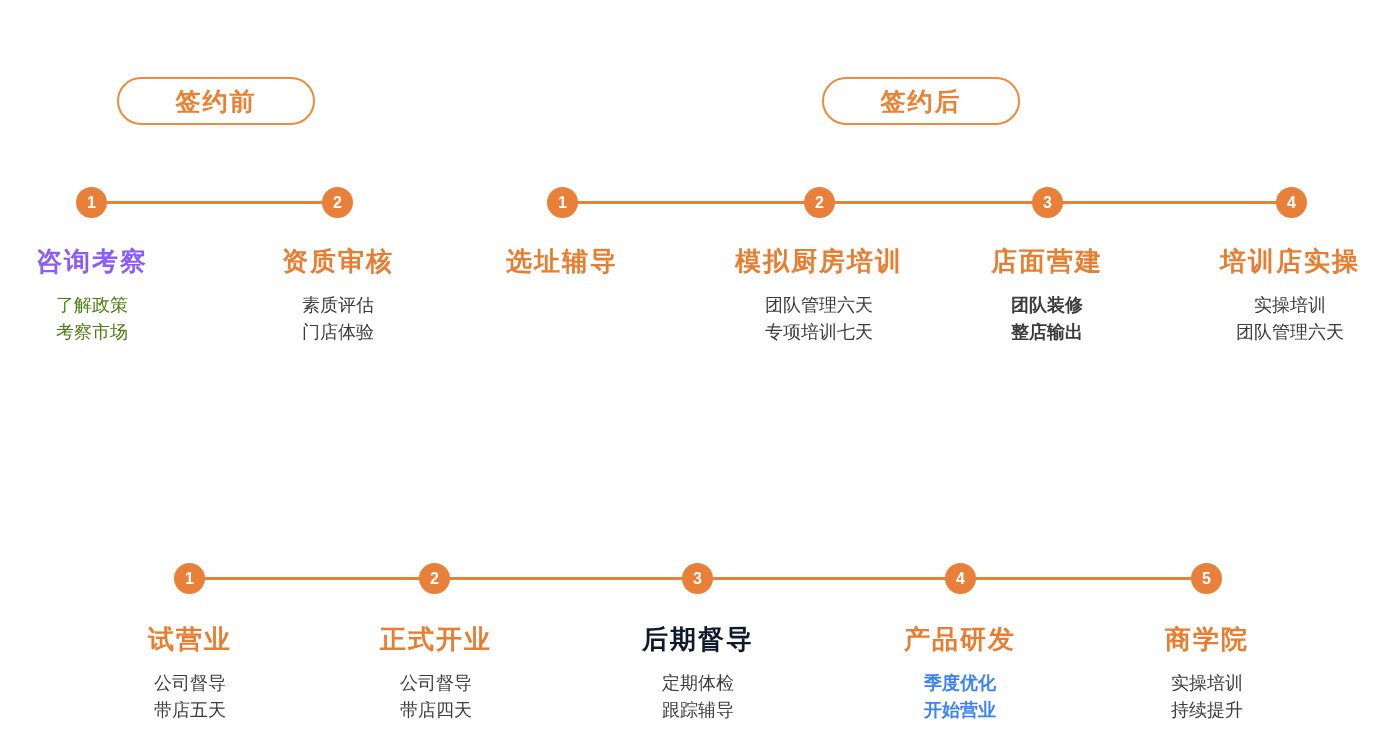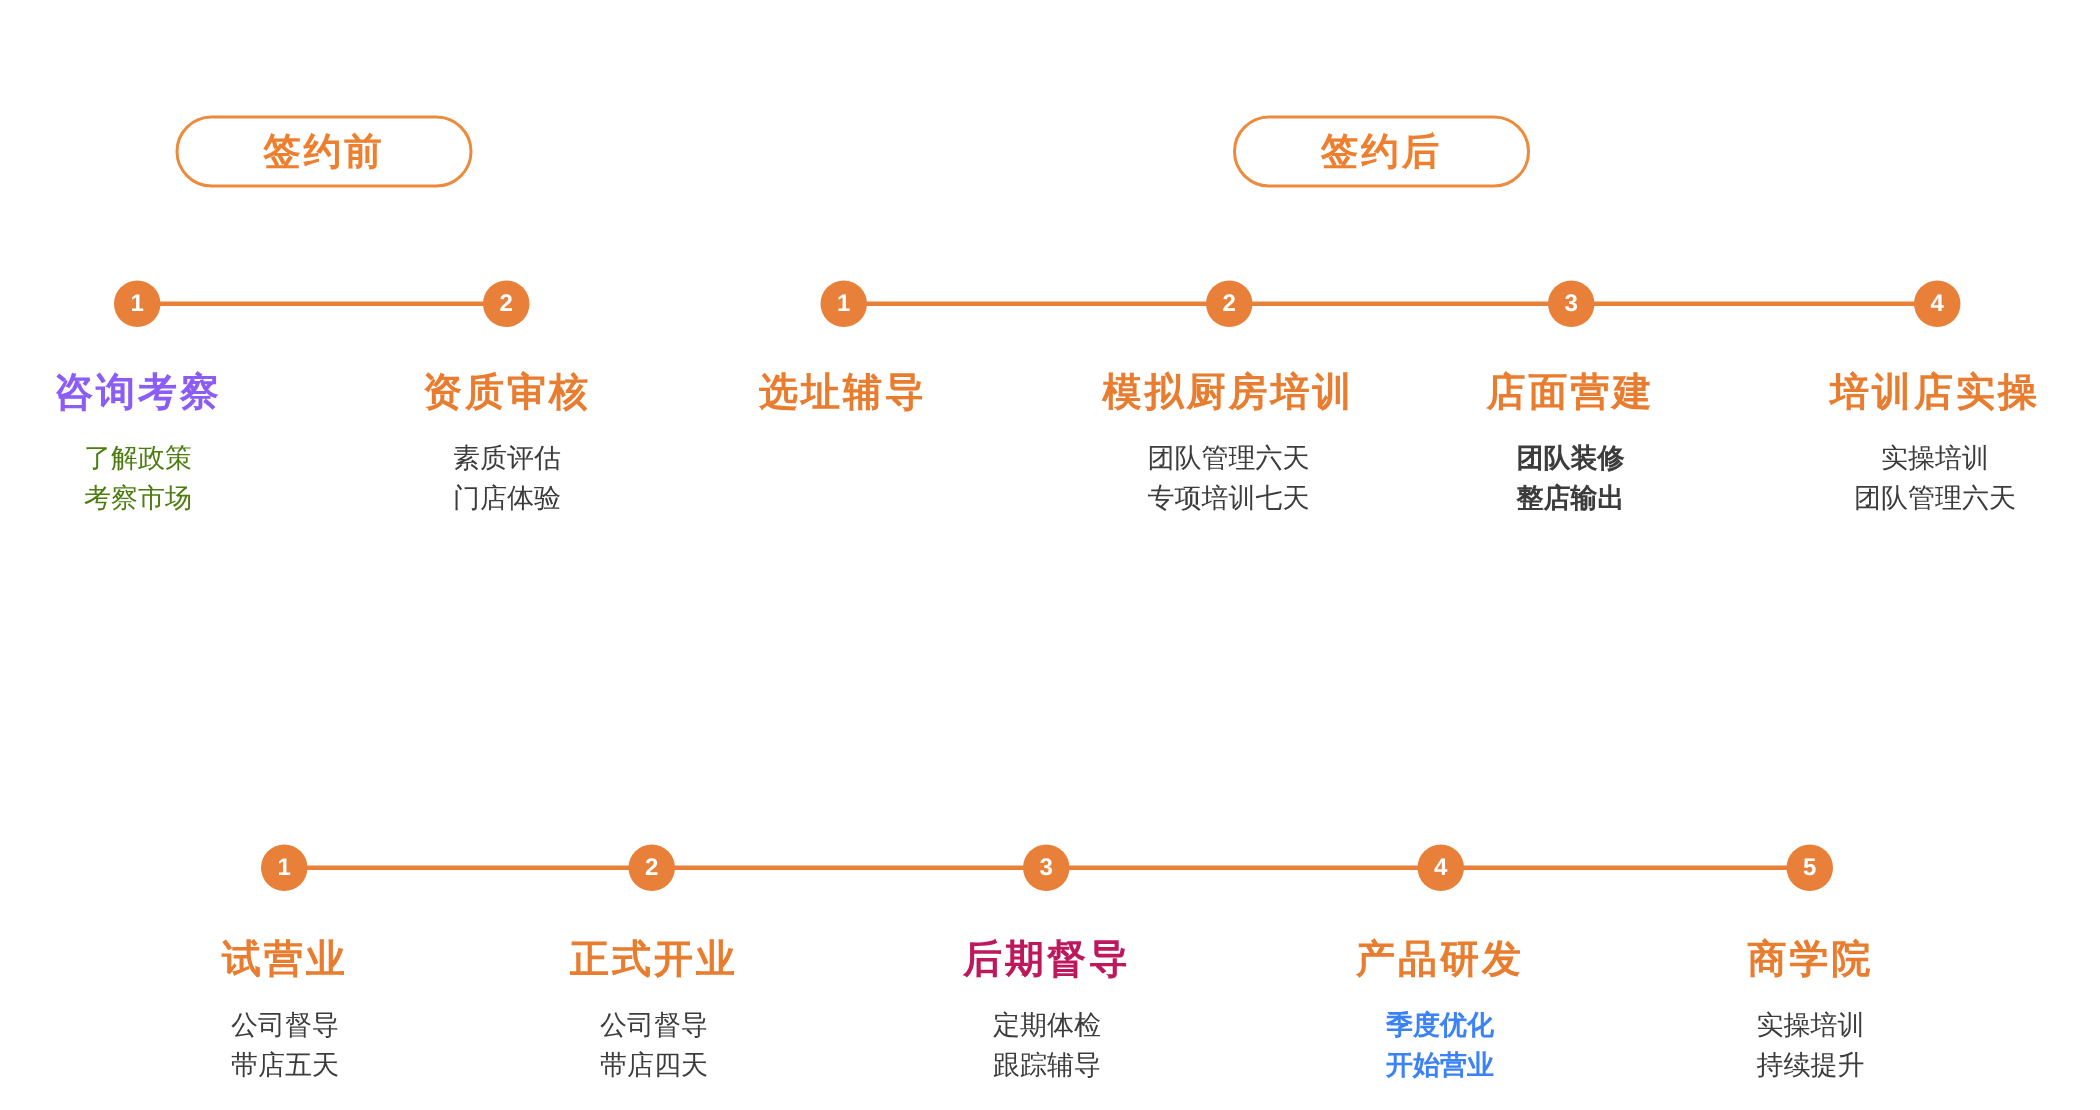--- a/index.html
+++ b/index.html
@@ -184,21 +184,21 @@
 
   <div class="step" style="left:436px; top:590px;">
     <div class="step-title" style="color: rgb(232, 125, 48);">正式开业</div>
     <div class="step-lines" style="color: rgb(60, 60, 60);">
       <span class="step-line">公司督导</span>
       <span class="step-line">带店四天</span>
     </div>
   </div>
 
   <div class="step" style="left:698px; top:590px;">
-    <div class="step-title" style="color: #be185d;">后期督导</div>
+    <div class="step-title" style="color: #0f172a;">后期督导</div>
     <div class="step-lines" style="color: rgb(60, 60, 60);">
       <span class="step-line">定期体检</span>
       <span class="step-line">跟踪辅导</span>
     </div>
   </div>
 
   <div class="step" style="left:960px; top:590px;">
     <div class="step-title" style="color: rgb(232, 125, 48);">产品研发</div>
     <div class="step-lines" style="color: #3b82f6; font-weight: bold;">
       <span class="step-line">季度优化</span>

